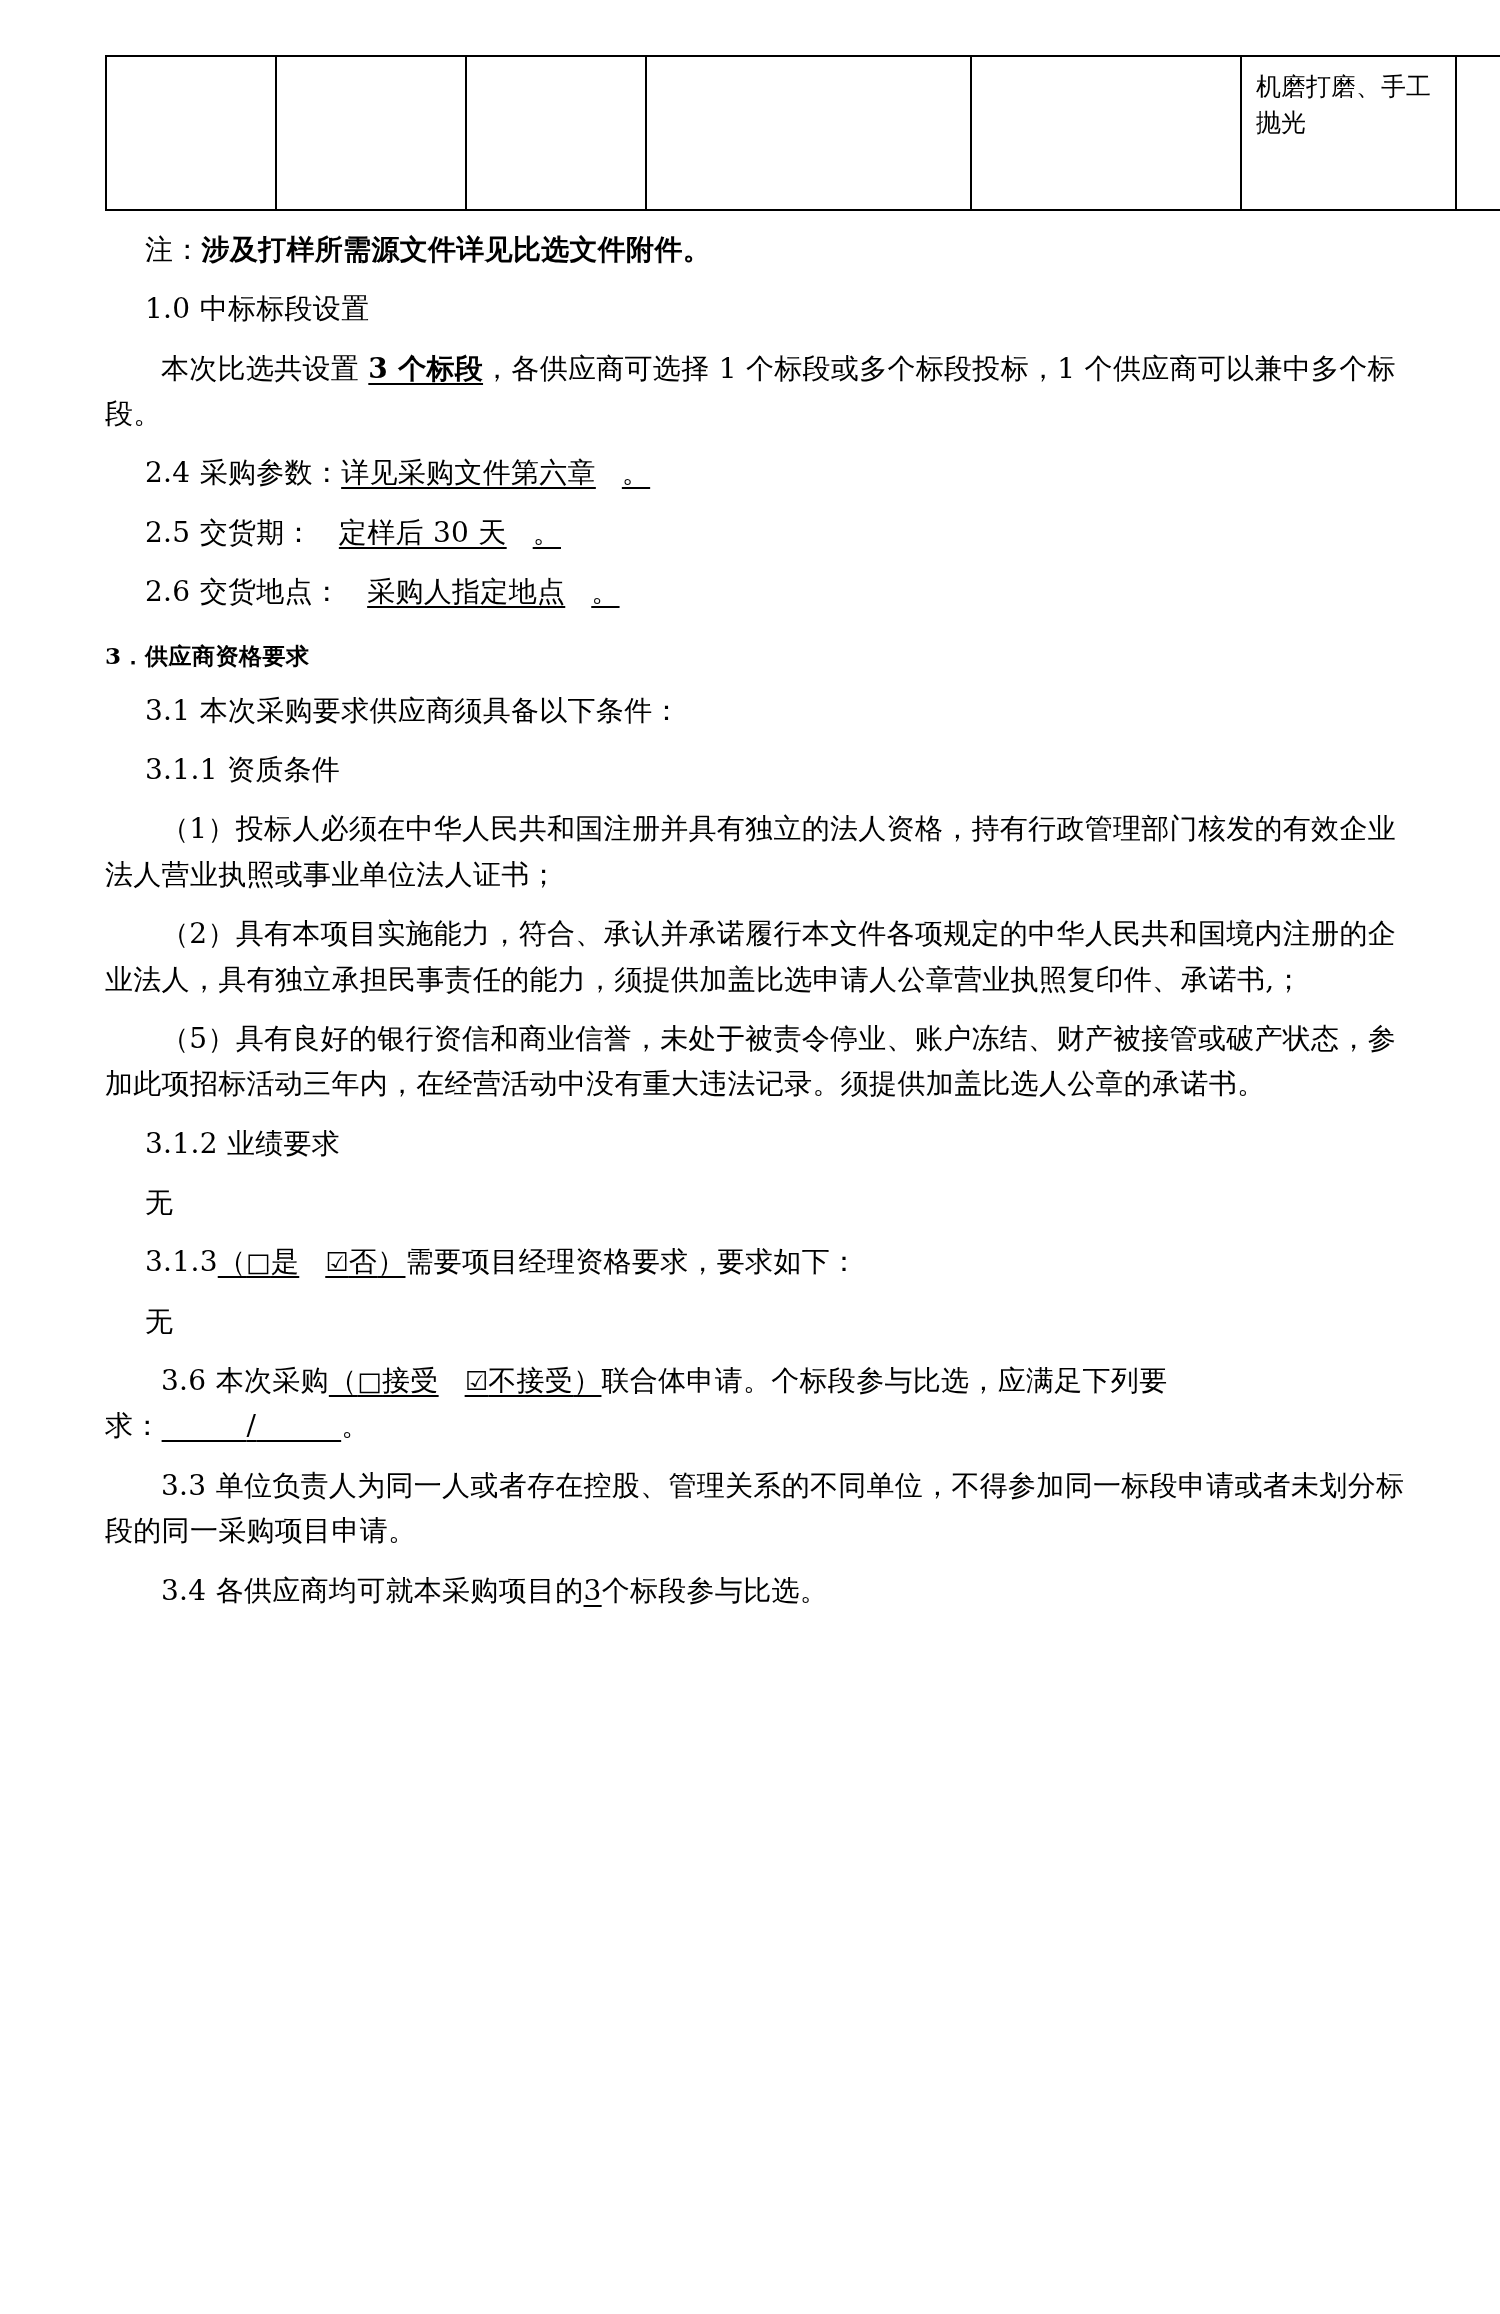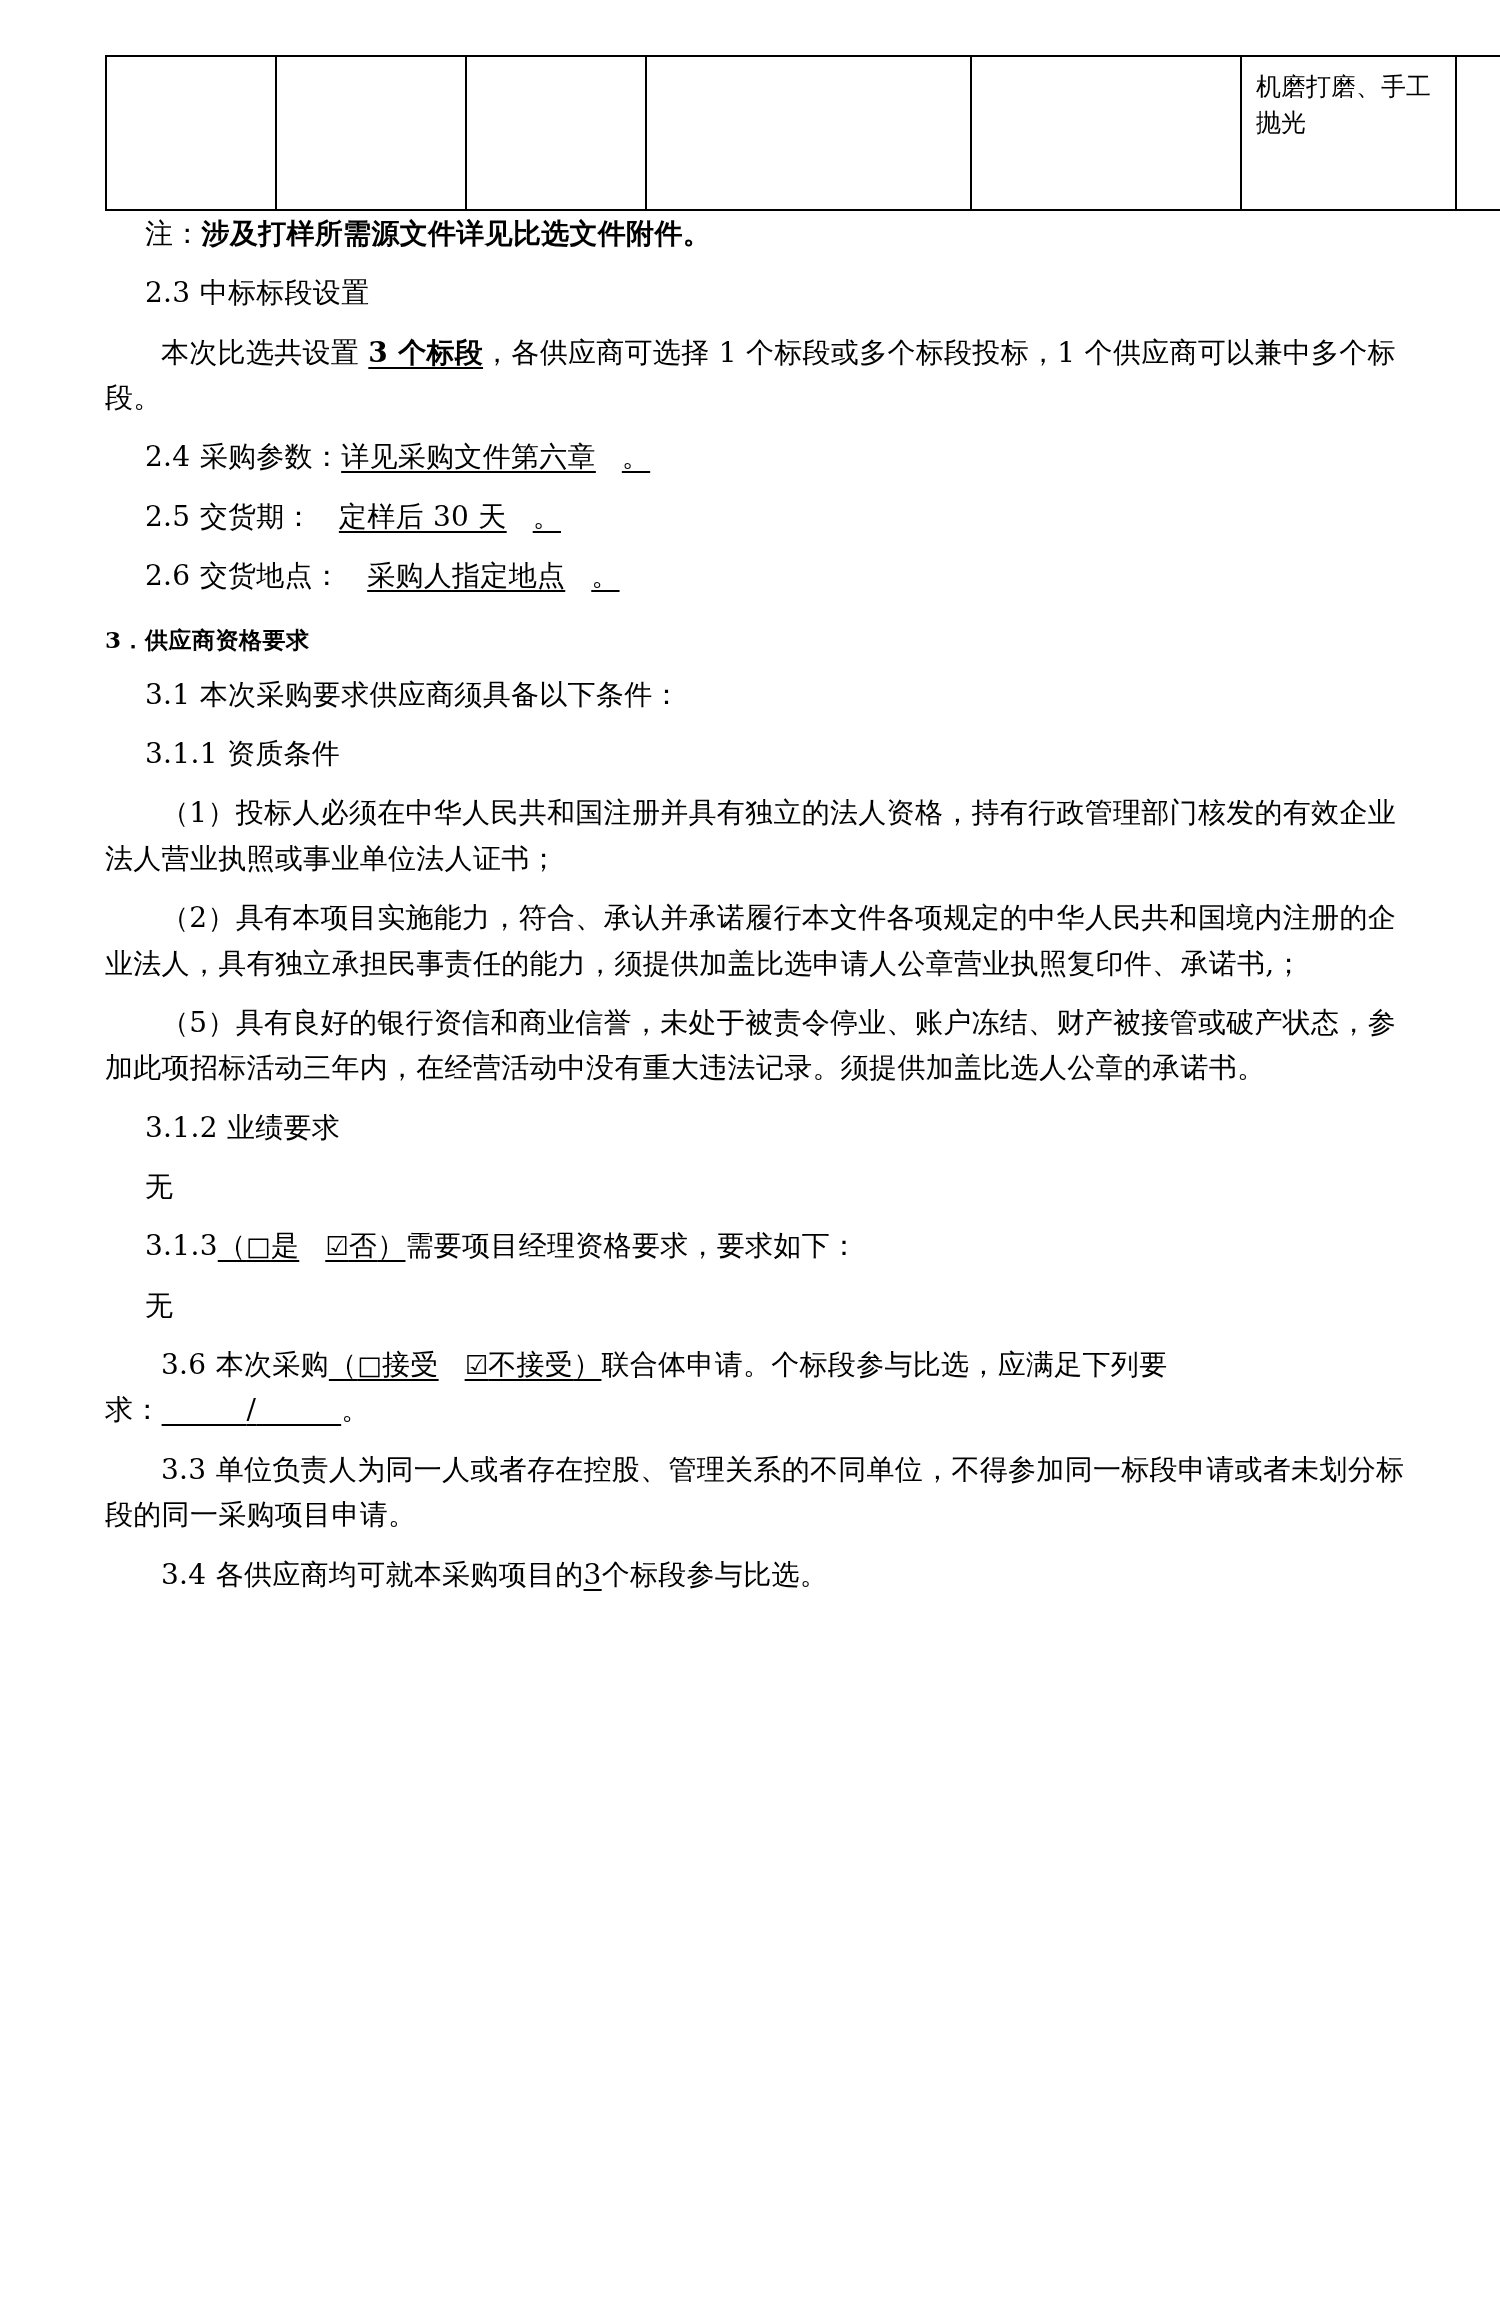--- a/index.html
+++ b/index.html
@@ -56,20 +56,21 @@
   
   p {
     margin: 0;
     font-size: 28px;
     line-height: 1.62;
     letter-spacing: 0.3px;
   }
   .bold { font-weight: bold; text-align: center; }
   .u { text-decoration: underline; text-underline-offset: 5px; }
   .note {
+    margin-top: 16px;
     padding-left: 40px;
     font-size: 28px;
   }
   .note .label { font-weight: normal; }
   .note .strong { font-weight: bold; }
 
   .h-section {
     margin-top: 22px;
     font-size: 23px;
     font-weight: bold;
@@ -103,21 +104,21 @@
         <td class="c6">机磨打磨、手工抛光</td>
         <td class="c7"></td>
       </tr>
     </tbody>
       </table>
 
     <p class="note">
       <span class="label">注：</span><span class="strong">涉及打样所需源文件详见比选文件附件。</span>
     </p>
 
-    <p class="sub">2.3 中标标段设置</p>
+    <p class="sub">1.0 中标标段设置</p>
 
     <p class="body-block">本次比选共设置 <span class="u bold">3 个标段</span>，各供应商可选择 1 个标段或多个标段投标，1 个供应商可以兼中多个标段。</p>
 
     <p class="sub">
       <span>2.4 采购参数：</span><span class="u">详见采购文件第六章</span><span class="u gap"></span><span class="u">。</span>
     </p>
 
     <p class="sub">
       <span>2.5  交货期：</span><span class="u gap"></span><span class="u">定样后 30 天</span><span class="u gap"></span><span class="u">。</span>
     </p>

